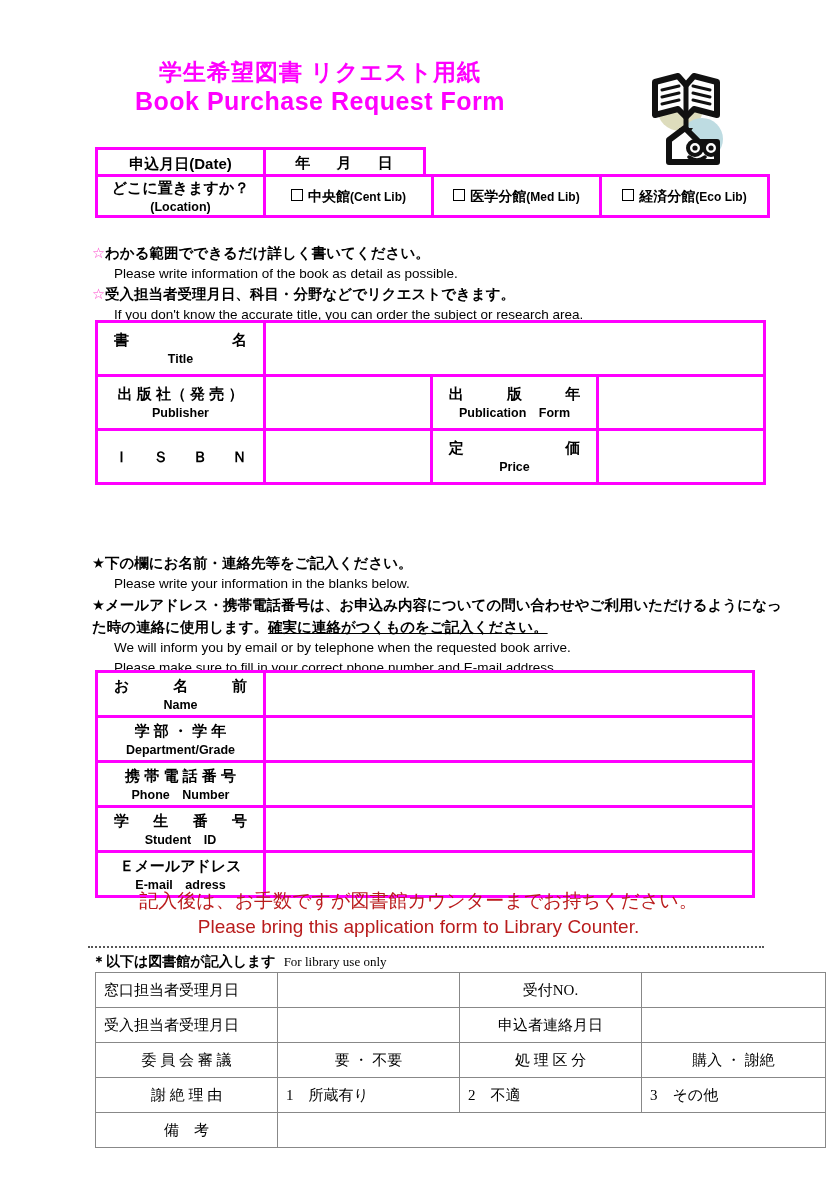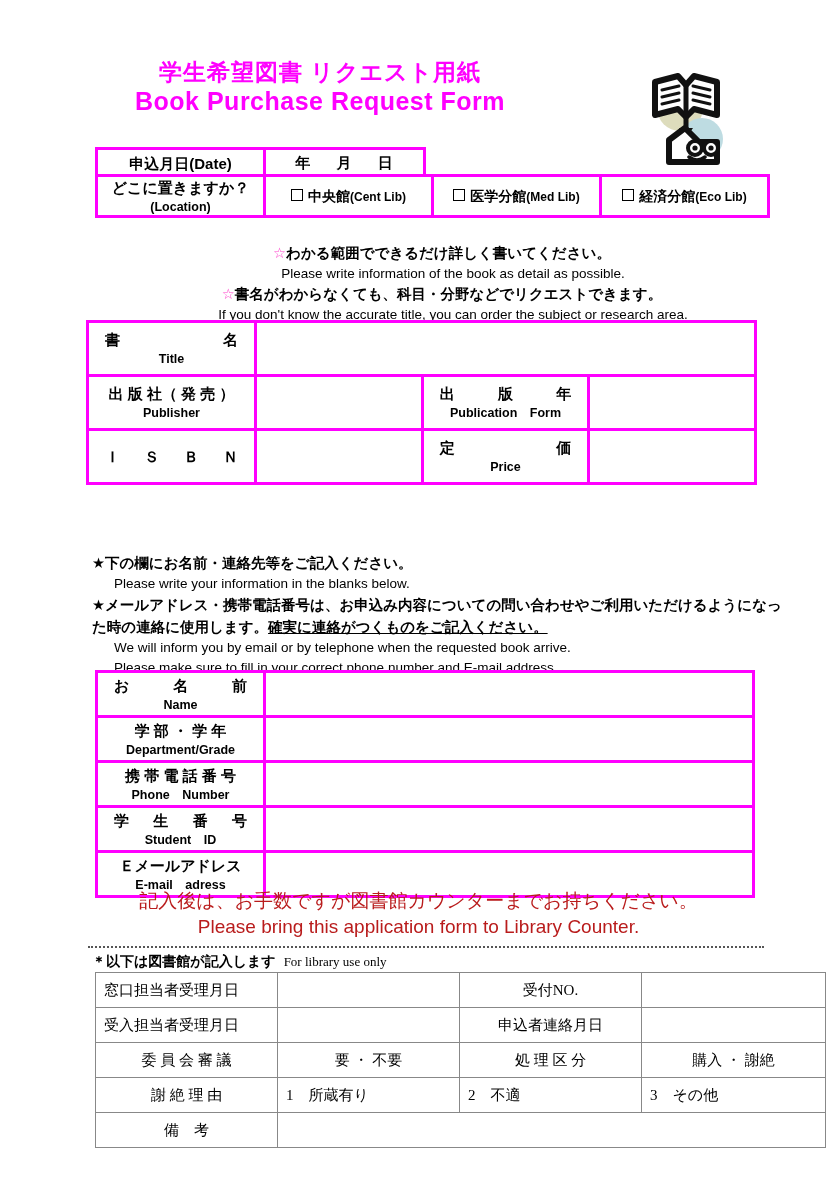--- a/index.html
+++ b/index.html
@@ -141,25 +141,25 @@
     padding-left: 22px;
     white-space: nowrap;
   }
   .note-wrap-jp {
     font-size: 14.5px;
     line-height: 22px;
     font-weight: bold;
   }
   .note-wrap-jp u { text-decoration: underline; font-weight: bold; }
 
-  #notes-top { top: 243px; text-align: center; }
+  #notes-top { top: 243px; }
   #notes-mid { top: 553px; }
 
   
-  #table-book { left: 86px; top: 320px; width: 662px; }
+  #table-book { left: 95px; top: 320px; width: 662px; }
   #table-book td { height: 51px; }
   #table-book .lbl { width: 165px; }
   #table-book .val-wide { width: 497px; }
   #table-book .val-mid { width: 165px; }
   #table-book .lbl2 { width: 165px; }
   #table-book .val-right { width: 167px; }
 
   
   #table-person { left: 95px; top: 670px; width: 660px; }
   #table-person td { height: 42px; }
@@ -305,21 +305,21 @@
   </tr>
 </tbody>
   </table>
 
 <div class="notes" id="notes-top">
   <div class="note-jp">
     <span class="star">☆</span><span>わかる範囲でできるだけ詳しく書いてください。</span>
   </div>
   <div class="note-en">Please write information of the book as detail as possible.</div>
   <div class="note-jp">
-    <span class="star">☆</span><span>書名がわからなくても、科目・分野などでリクエストできます。</span>
+    <span class="star">☆</span><span>受入担当者受理月日、科目・分野などでリクエストできます。</span>
   </div>
   <div class="note-en">If you don't know the accurate title, you can order the subject or research area.</div>
 </div>
 
 <table class="mag" id="table-book">
   <tbody>
       <tr>
     <td class="lbl">
       <span class="cell-jp spread">書　　　　名</span>
       <span class="cell-en">Title</span>

